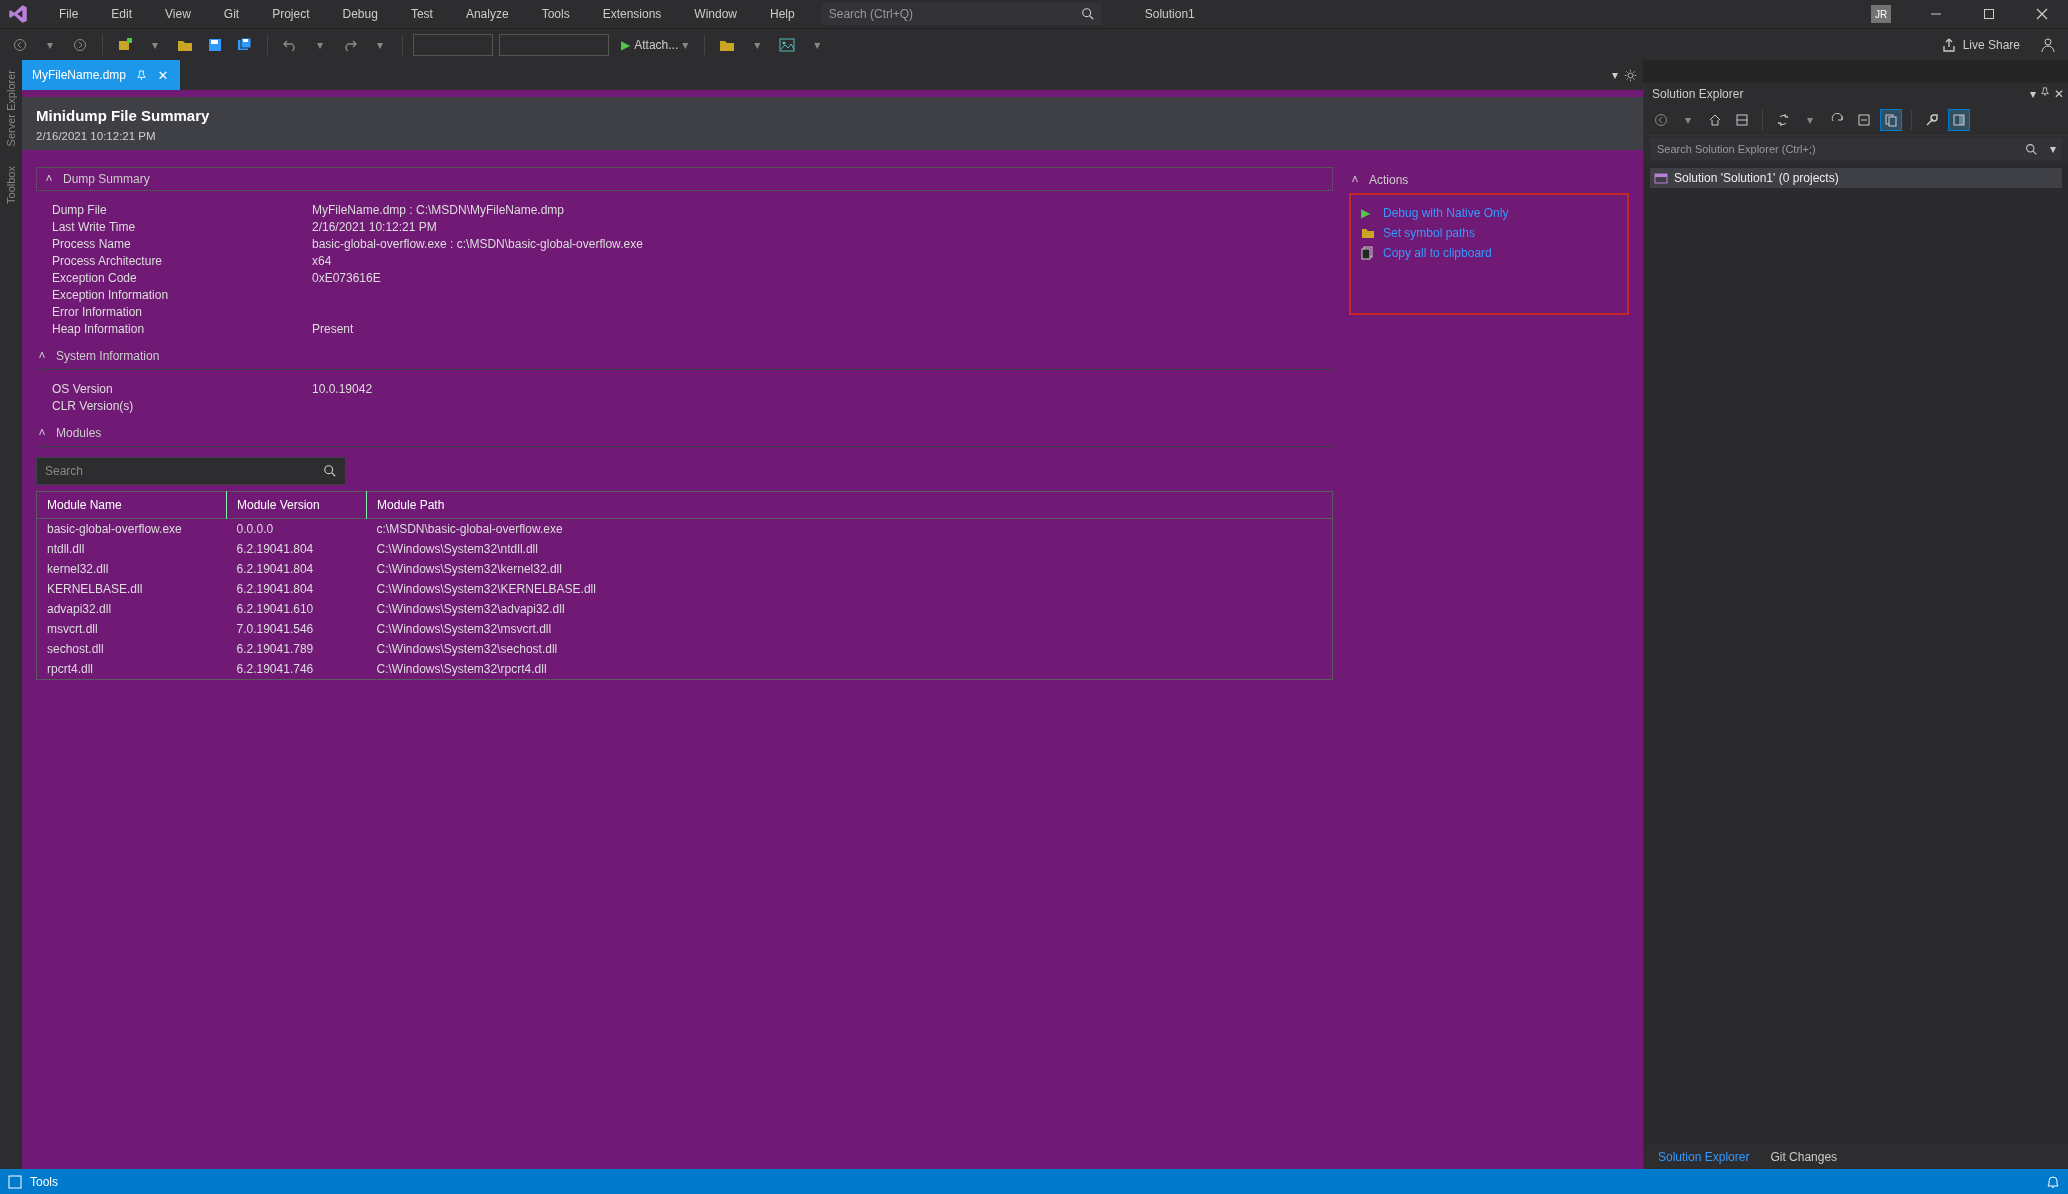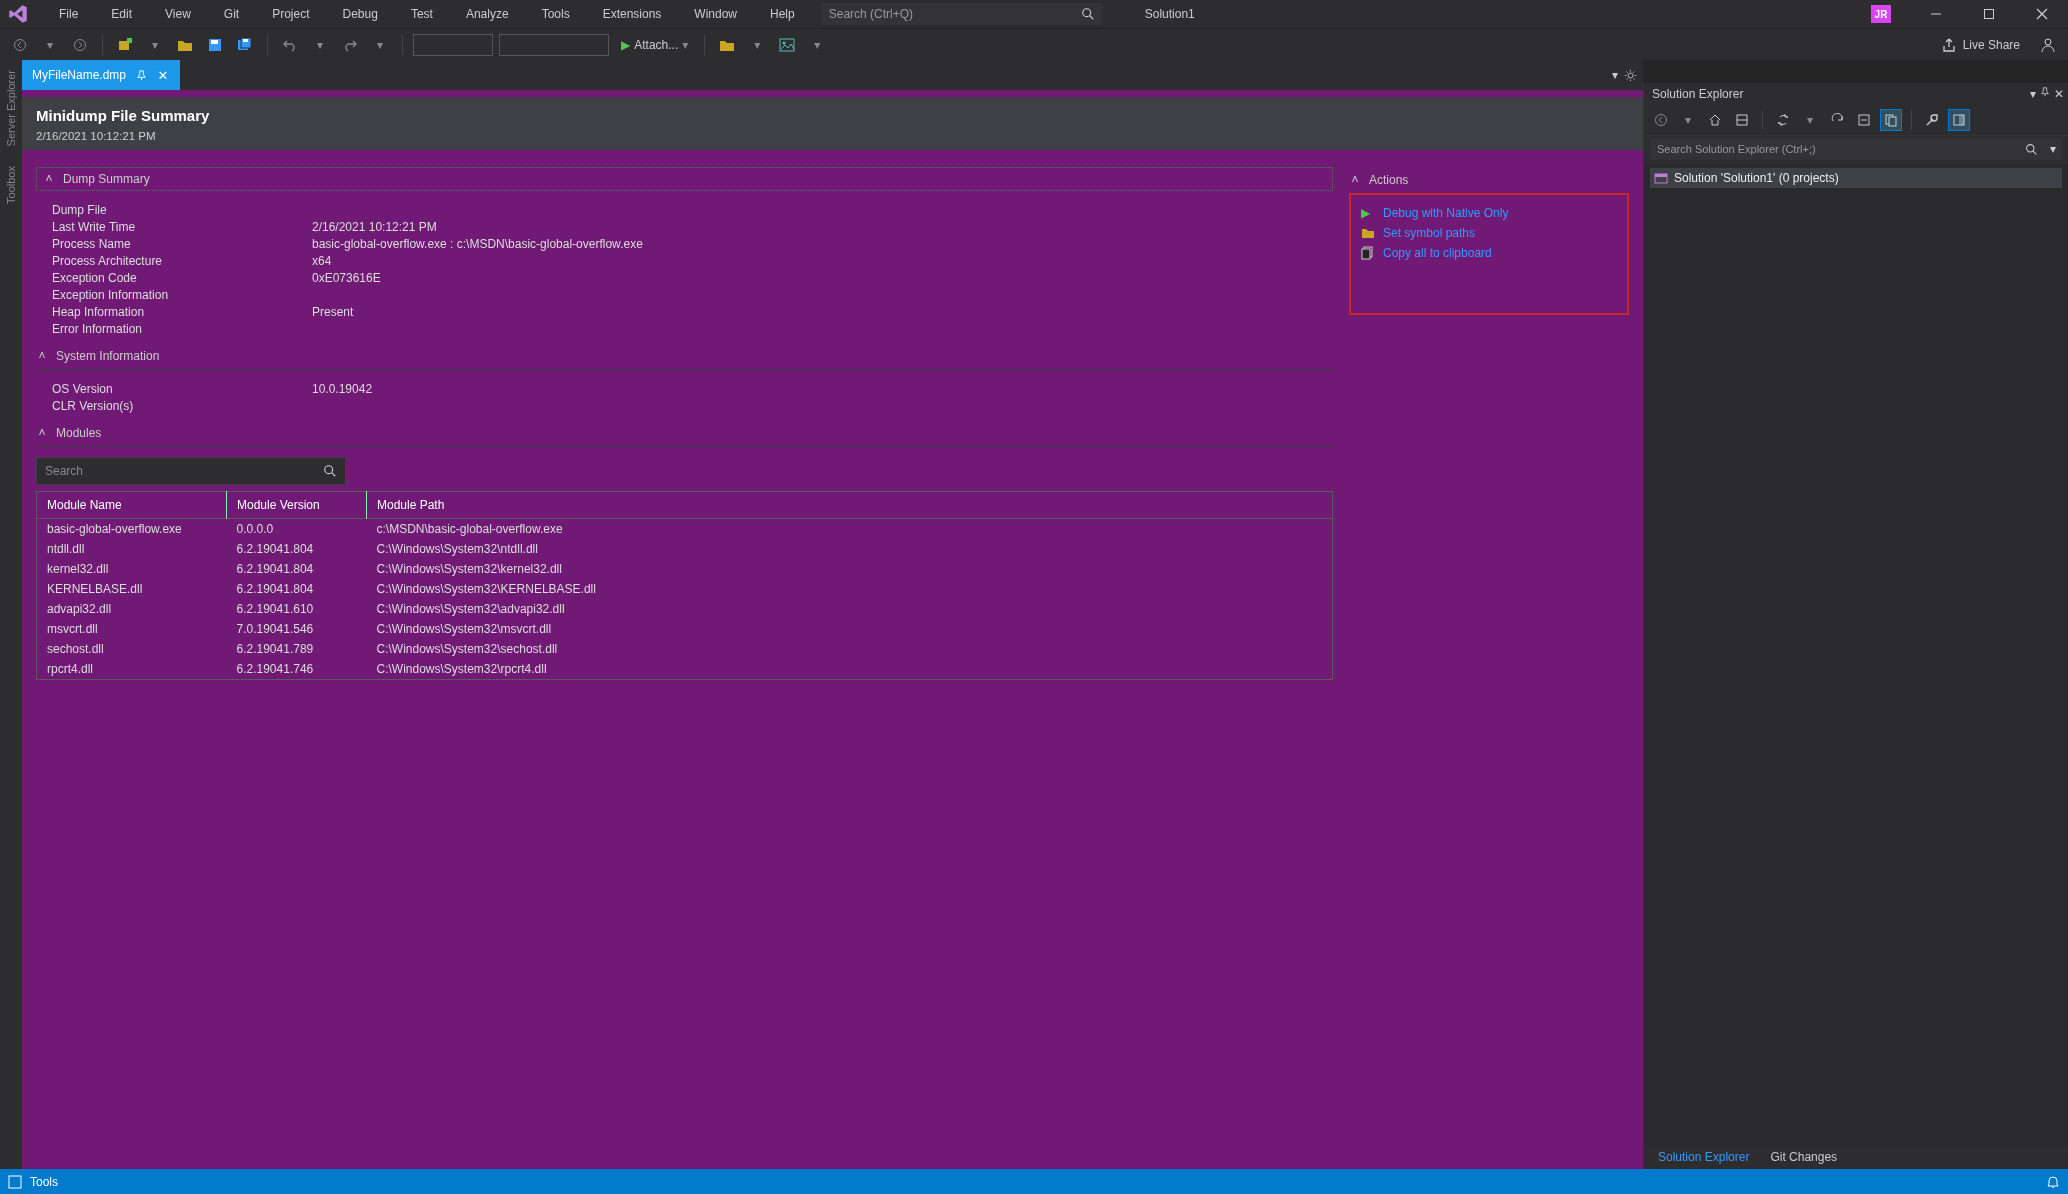--- a/index.html
+++ b/index.html
@@ -49,24 +49,23 @@
   }
   .menubar .search-box input::placeholder { color: #999; }
   .menubar .search-icon {
     position: absolute; right: 6px; top: 3px; color: #ccc;
   }
   .menubar .solution-name {
     margin-left: 30px; color: #ccc;
   }
   .menubar .spacer { flex: 1; }
   .user-badge {
-    background: #d946ef; color: #fff; font-size: 10px;
+    background: #737373; color: #fff; font-size: 10px;
     width: 20px; height: 18px; display: flex; align-items: center; justify-content: center;
     margin-right: 12px;
-    font-weight: bold;
   }
   .win-btn {
     width: 40px; height: 26px; display: flex; align-items: center; justify-content: center;
     color: #ccc; cursor: pointer;
   }
 
   
   .toolbar {
     height: 32px;
     background: #2d2d30;
@@ -473,20 +472,21 @@
       <div class="doc-left">
 
         <div class="dump-section">
           <div class="section-hdr">
             <span class="chev">˄</span>
             <span>Dump Summary</span>
           </div>
           <div class="kv">
             <div class="kv-row">
                 <span class="k">Dump File</span>
+                <span class="v">MyFileName.dmp : C:\MSDN\MyFileName.dmp</span>
               </div>
             <div class="kv-row">
                 <span class="k">Last Write Time</span>
                 <span class="v">2/16/2021 10:12:21 PM</span>
               </div>
             <div class="kv-row">
                 <span class="k">Process Name</span>
                 <span class="v">basic-global-overflow.exe : c:\MSDN\basic-global-overflow.exe</span>
               </div>
             <div class="kv-row">
@@ -495,26 +495,26 @@
               </div>
             <div class="kv-row">
                 <span class="k">Exception Code</span>
                 <span class="v">0xE073616E</span>
               </div>
             <div class="kv-row">
                 <span class="k">Exception Information</span>
                 <span class="v"></span>
               </div>
             <div class="kv-row">
+                <span class="k">Error Information</span>
+                <span class="v"></span>
+              </div>
+            <div class="kv-row">
                 <span class="k">Heap Information</span>
                 <span class="v">Present</span>
-              </div>
-            <div class="kv-row">
-                <span class="k">Error Information</span>
-                <span class="v"></span>
               </div>
           </div>
         </div>
 
         <div class="section-hdr">
           <span class="chev">˄</span>
           <span>System Information</span>
         </div>
         <div class="kv">
           <div class="kv-row">

